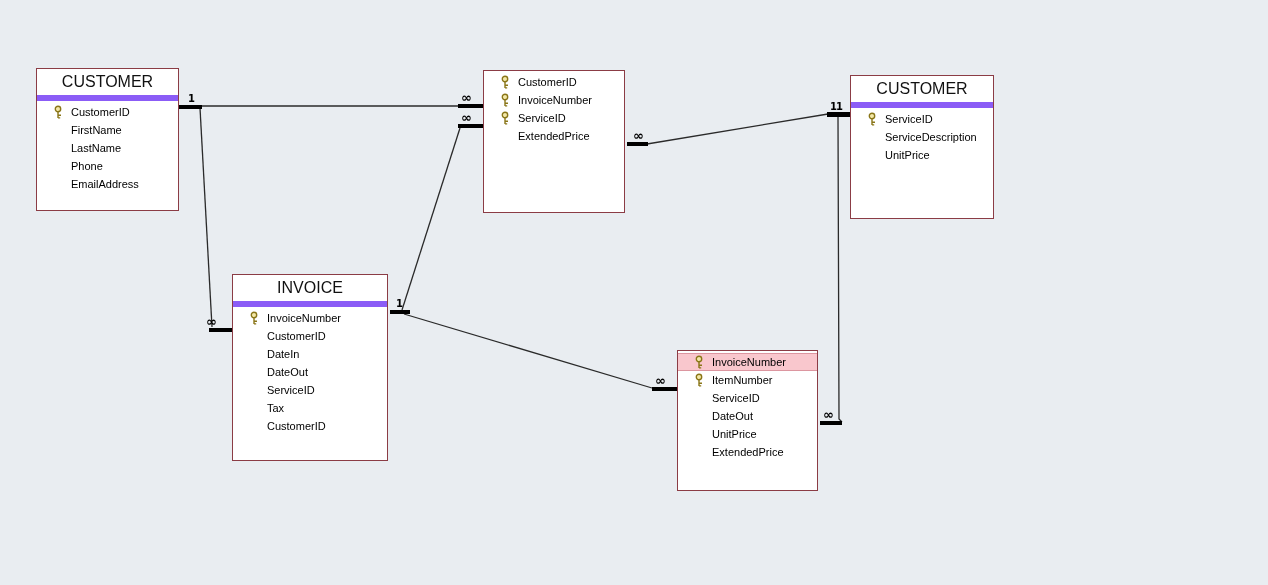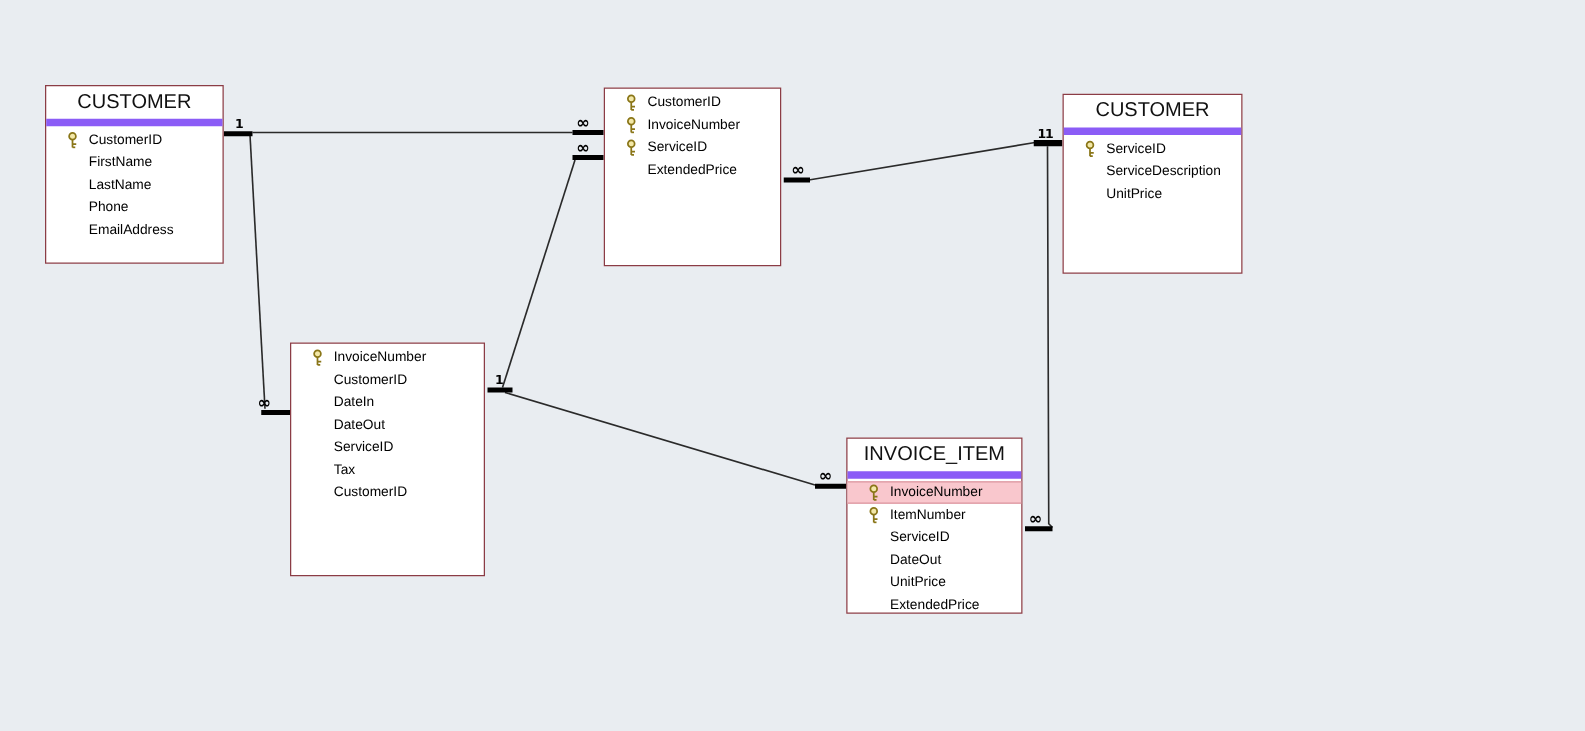--- a/index.html
+++ b/index.html
@@ -162,20 +162,21 @@
           <span>ServiceDescription</span>
         </div>
       <div class="field">
           <span class="keycell"></span>
           <span>UnitPrice</span>
         </div>
     </div>
   </div>
 
   <div class="table" style="left:232px;top:274px;width:156px;height:187px;">
+    <div class="table-title">INVOICE</div>
     <div class="fields">
       <div class="field">
         <span class="keycell">
             <svg width="12" height="14" viewBox="0 0 12 14">
               <circle cx="5" cy="4" r="2.7" fill="#f3e8a8" stroke="#8a7618" stroke-width="1.4"></circle>
               <path d="M5 6.7 V13 M5 10.3 H8 M5 12.9 H7.2" stroke="#8a7618" stroke-width="1.4"></path>
             </svg>
           </span>
         <span>InvoiceNumber</span>
       </div>
@@ -200,21 +201,20 @@
           <span>Tax</span>
         </div>
       <div class="field">
           <span class="keycell"></span>
           <span>CustomerID</span>
         </div>
     </div>
   </div>
 
   <div class="table" style="left:677px;top:350px;width:141px;height:141px;">
-    <div class="table-title">INVOICE_ITEM</div>
     <div class="fields">
       <div class="field selected">
         <span class="keycell">
             <svg width="12" height="14" viewBox="0 0 12 14">
               <circle cx="5" cy="4" r="2.7" fill="#f3e8a8" stroke="#8a7618" stroke-width="1.4"></circle>
               <path d="M5 6.7 V13 M5 10.3 H8 M5 12.9 H7.2" stroke="#8a7618" stroke-width="1.4"></path>
             </svg>
           </span>
         <span>InvoiceNumber</span>
       </div>

